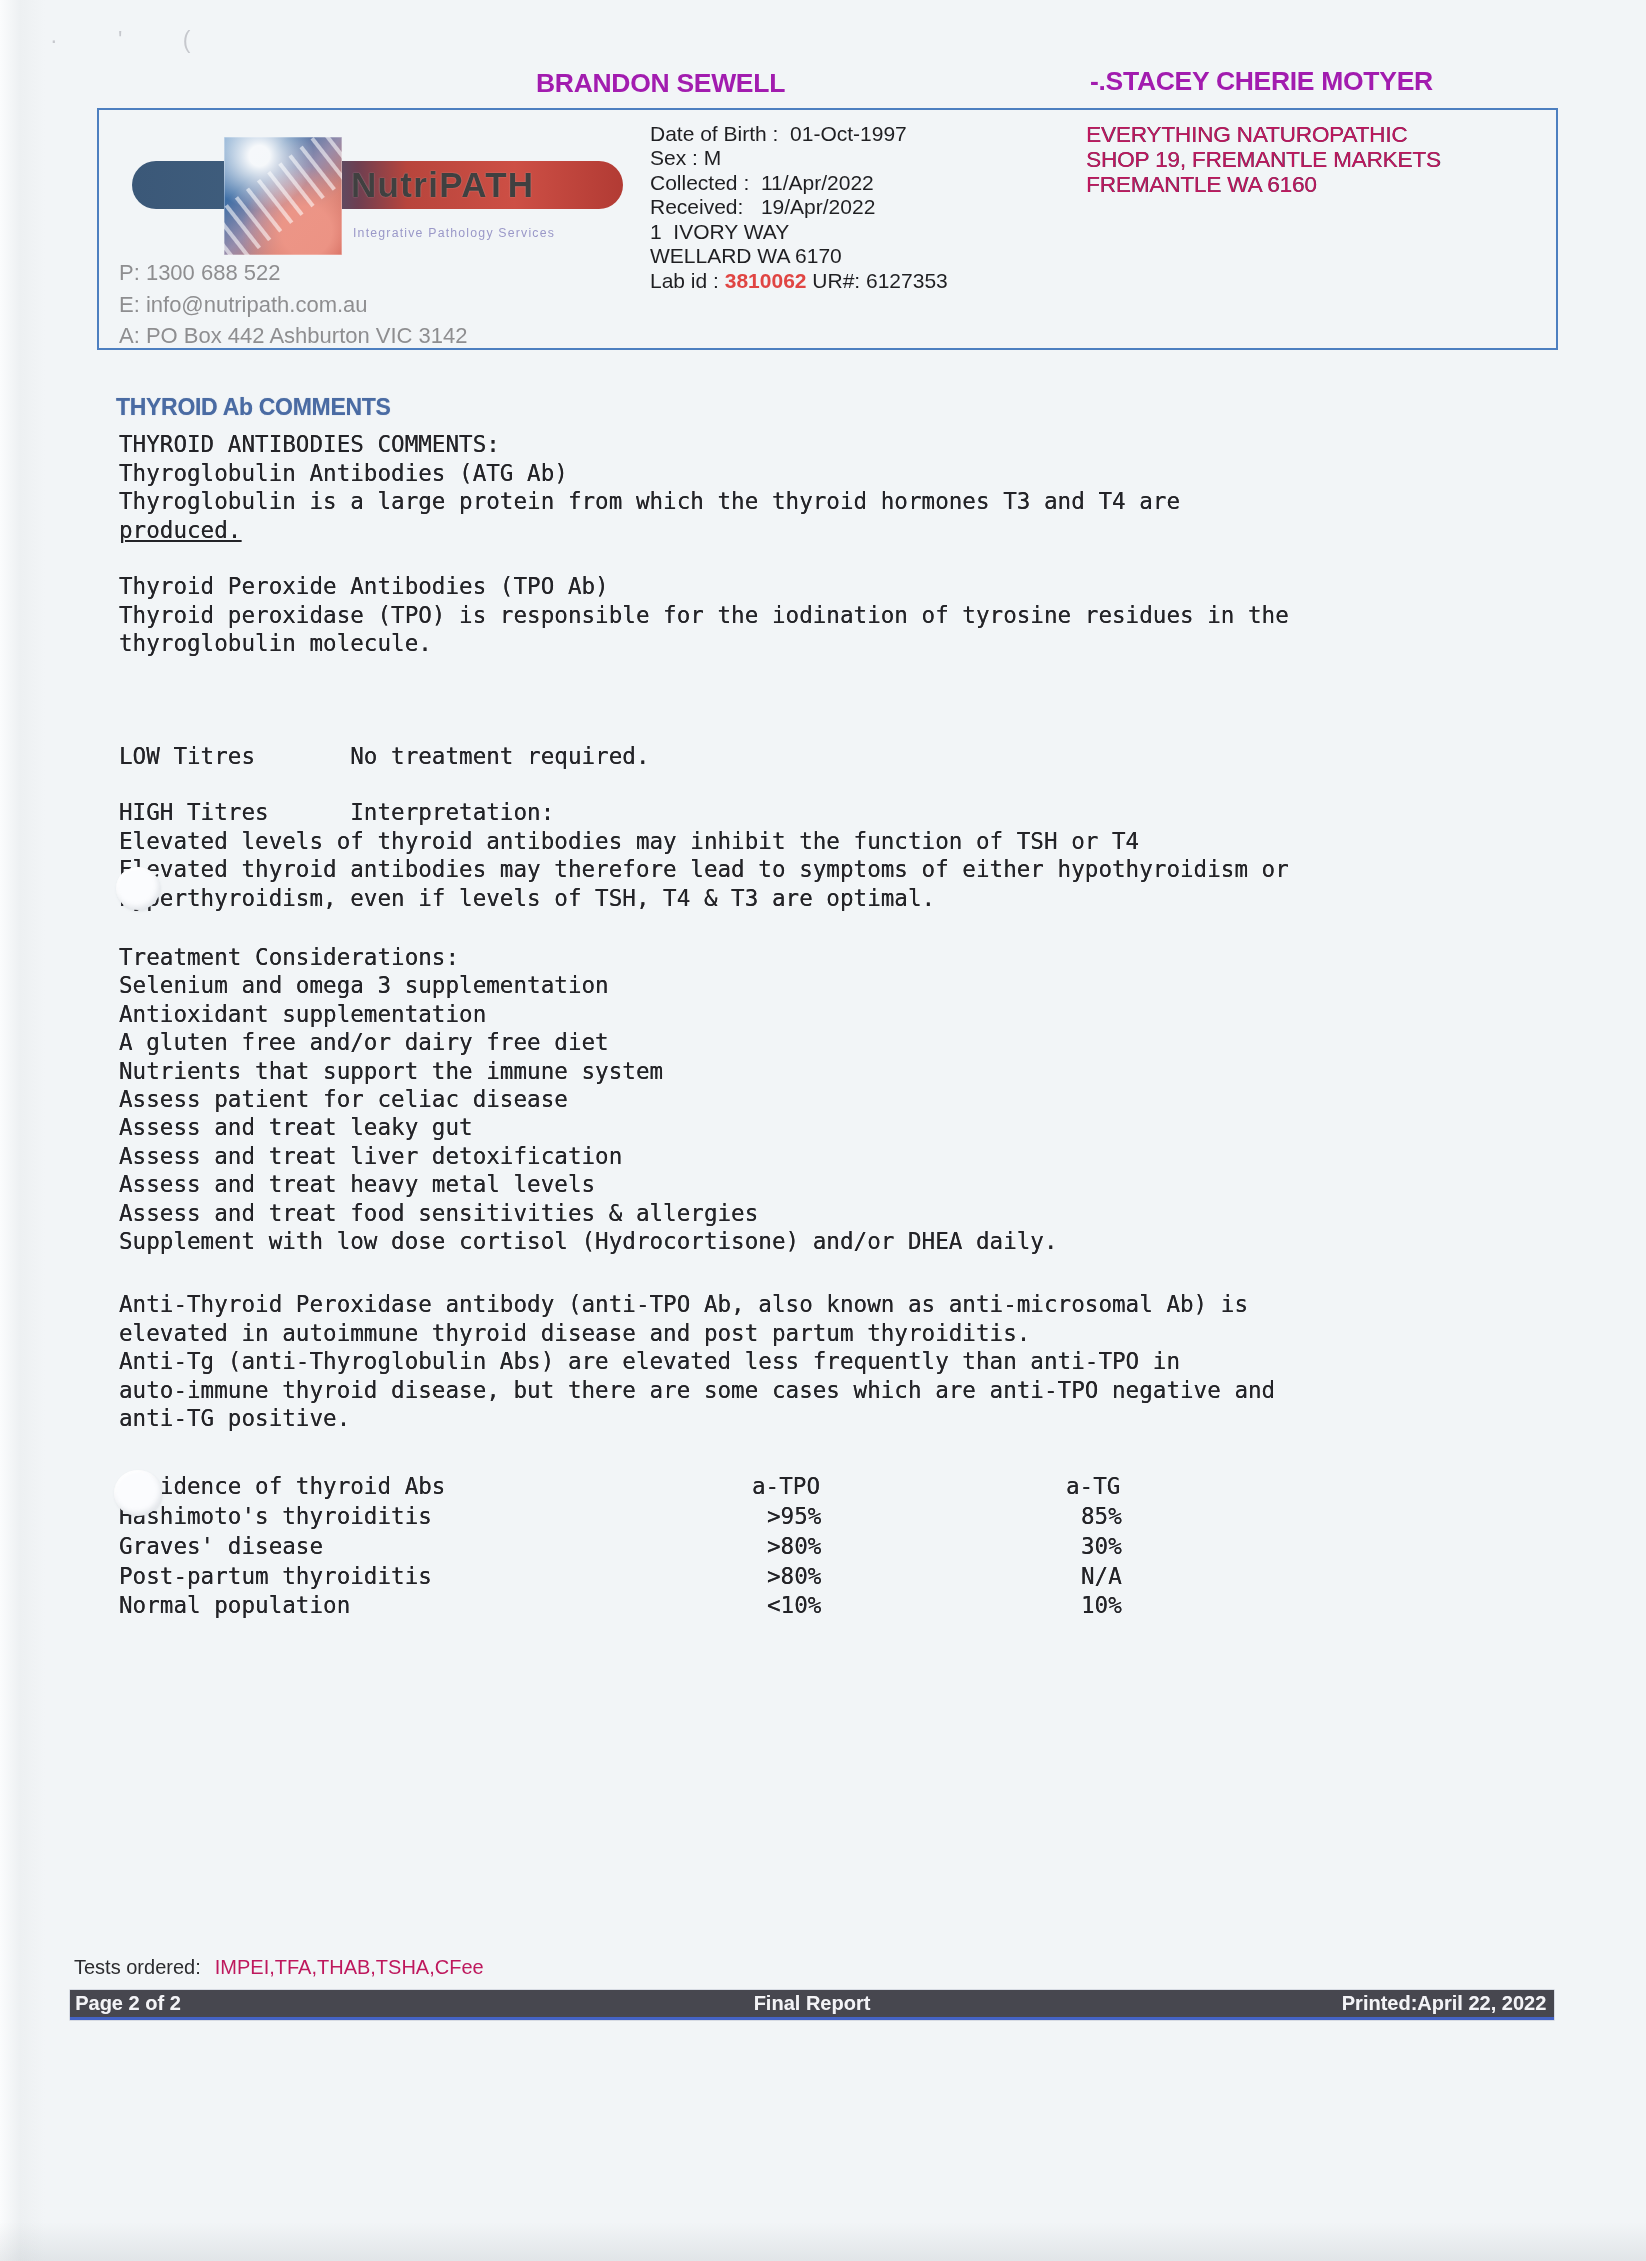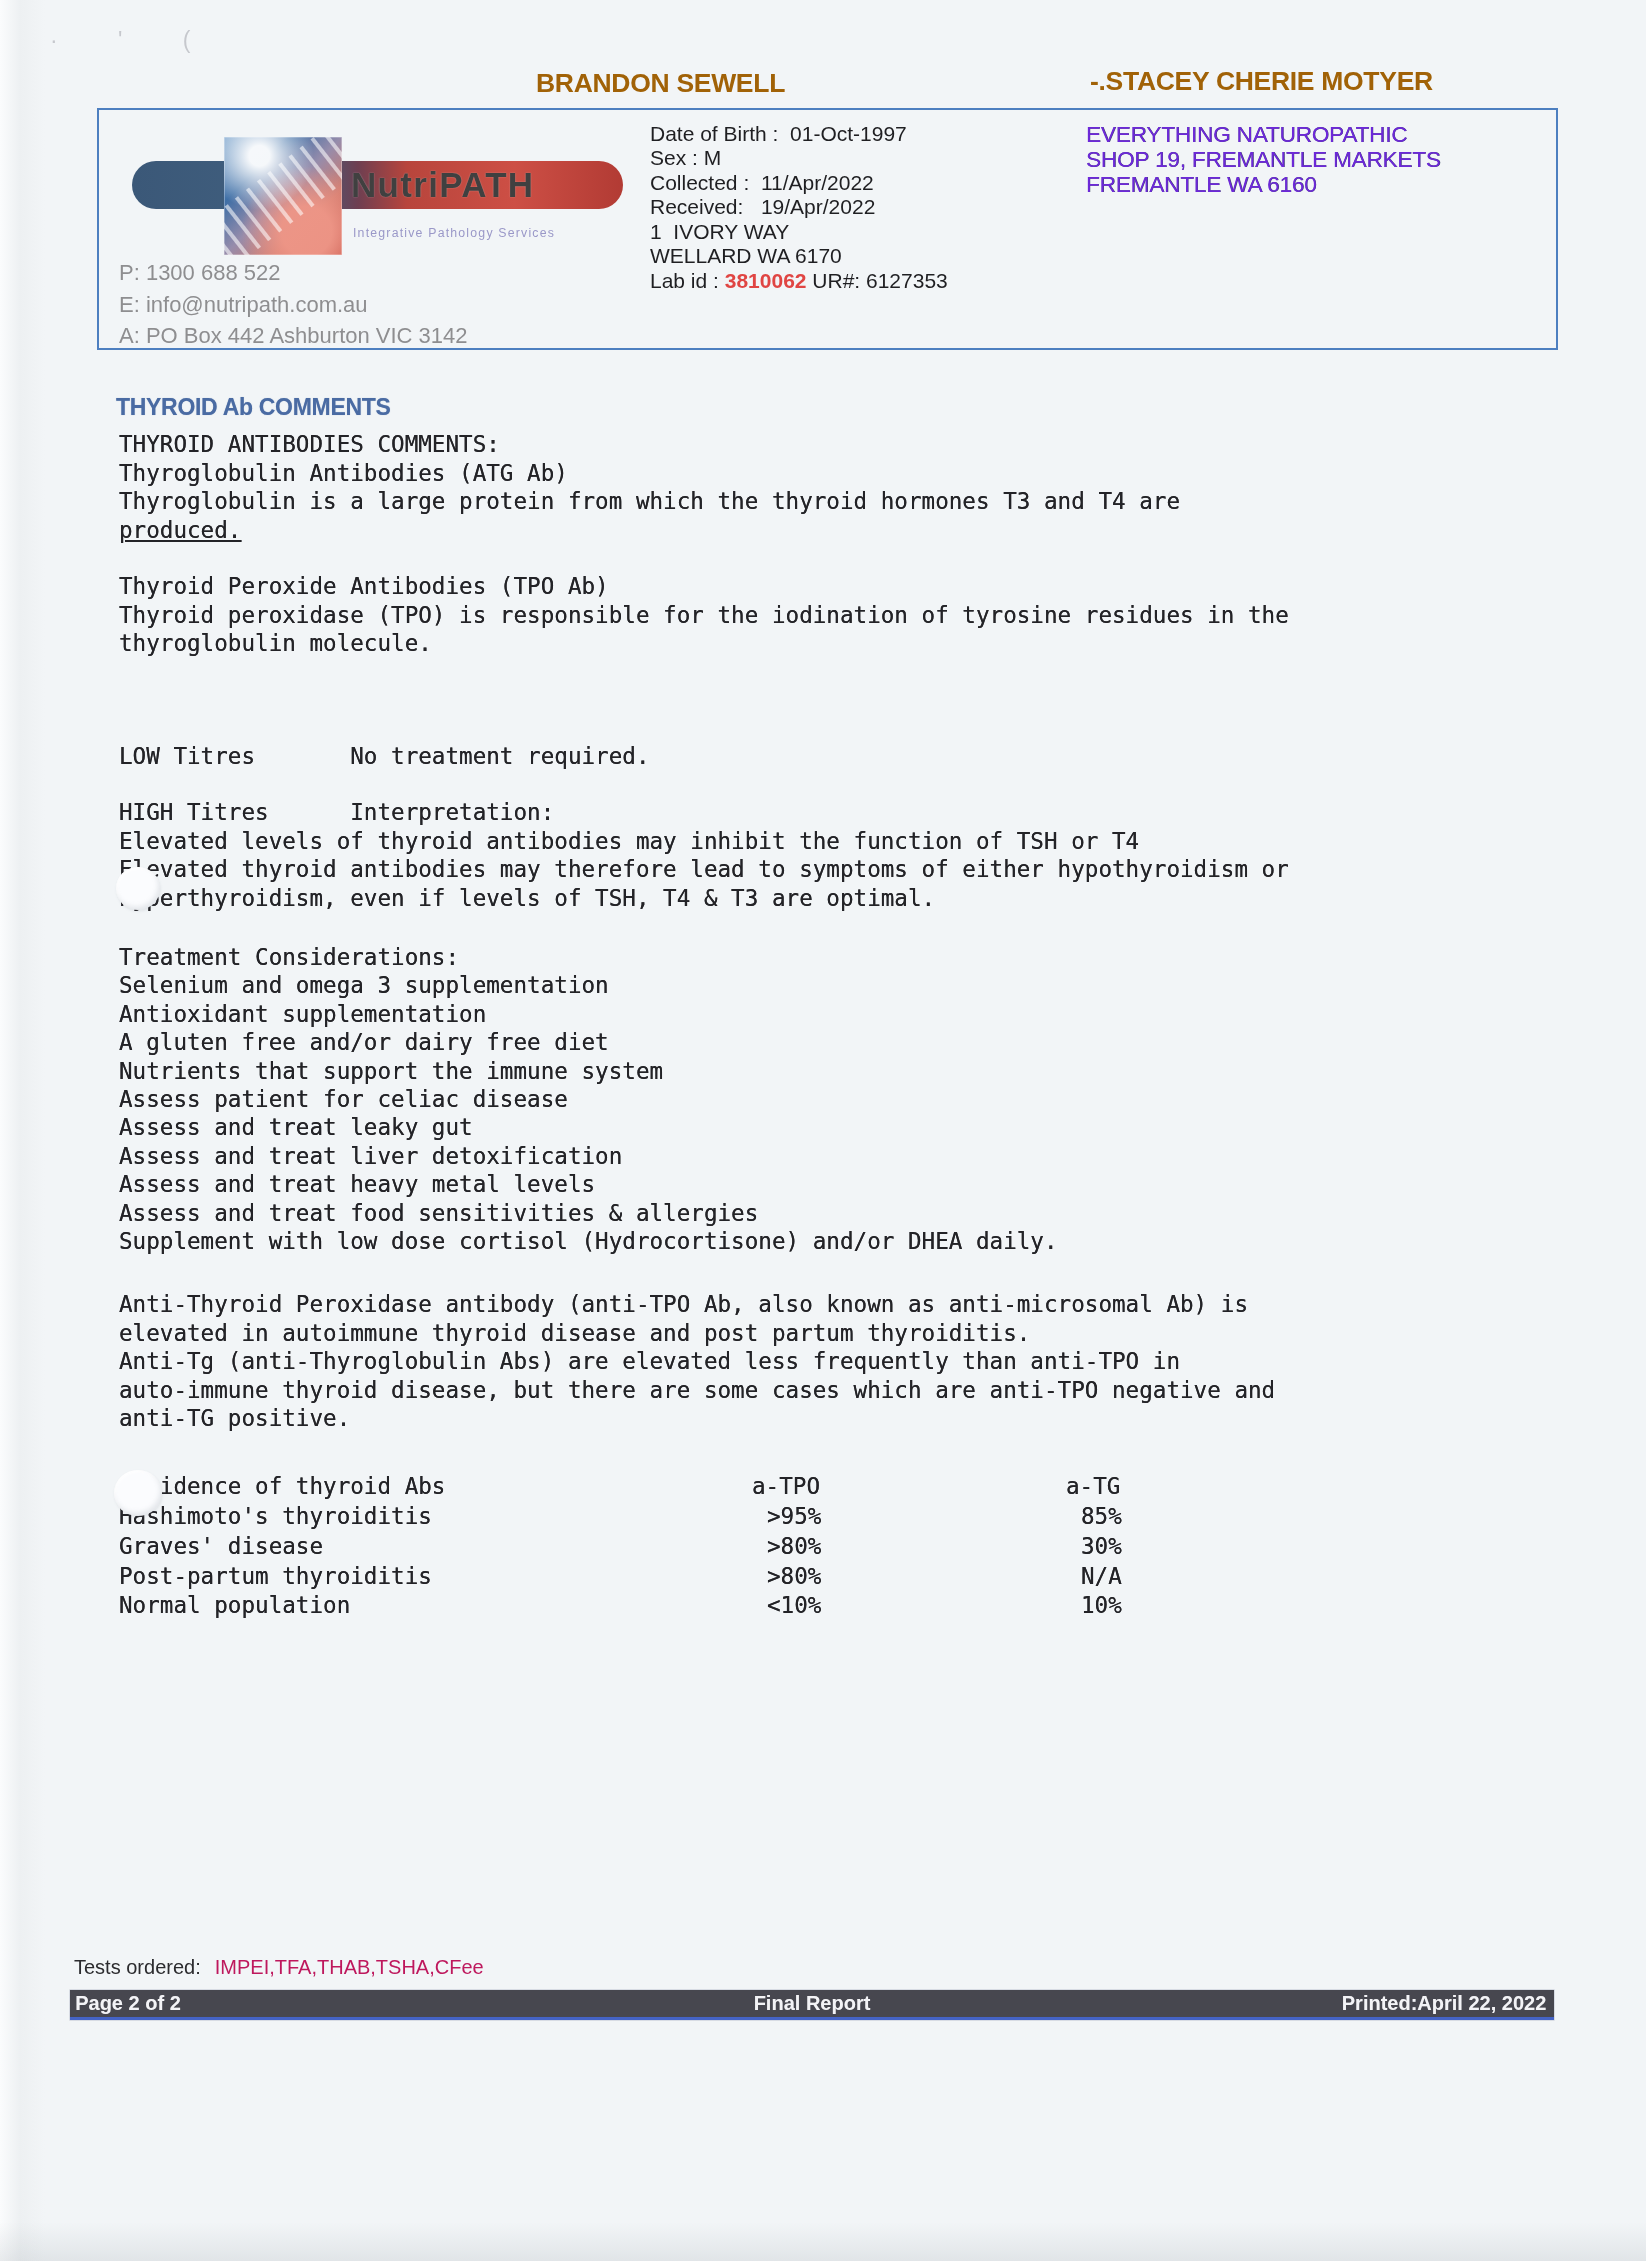--- a/index.html
+++ b/index.html
@@ -11,42 +11,42 @@
   
   .edge-left{position:absolute;left:0;top:0;width:45px;height:100%;
     background:linear-gradient(90deg,#fbfcfd 0%,#edf0f2 45%,rgba(238,241,243,0) 100%);}
   .edge-bottom{position:absolute;left:0;bottom:0;width:100%;height:39px;
     background:linear-gradient(180deg,rgba(0,0,0,0) 0%,rgba(120,130,140,0.14) 100%);}
   .pen-marks{position:absolute;left:50px;top:27px;font:400 23px/26px "Liberation Sans",sans-serif;
     color:#6d6d78;opacity:.32;letter-spacing:10.3px;white-space:pre;filter:blur(0.4px);}
   .hole{position:absolute;border-radius:50%;background:#fbfcfe;
     box-shadow:inset -1.9px -3.2px 5.8px rgba(140,150,160,0.20), inset 1.3px 1.9px 3.2px rgba(255,255,255,0.95), 0.6px 1.3px 2.6px rgba(120,130,140,0.14);}
   
-  .pname{position:absolute;font:700 26.5px/30px "Liberation Sans",sans-serif;color:#a16207;letter-spacing:-0.3px;}
+  .pname{position:absolute;font:700 26.5px/30px "Liberation Sans",sans-serif;color:#a21caf;letter-spacing:-0.3px;}
   
   .hbox{position:absolute;left:97px;top:108px;width:1457px;height:238px;border:2.6px solid #4d7fc0;}
   .pill{position:absolute;left:33px;top:51px;width:491px;height:48px;border-radius:24px;
     background:linear-gradient(90deg,#3b5878 0%,#41607f 36%,#6e3f51 46%,#b8453c 56%,#cd4f45 78%,#b23b34 100%);}
   .brand{position:absolute;left:252px;top:54px;font:600 35px/41px "Liberation Sans",sans-serif;
     color:#404040;letter-spacing:1.3px;text-shadow:0 0 1.3px rgba(255,255,255,0.45);}
   .tagline{position:absolute;left:254px;top:116px;font:400 12.3px/14px "Liberation Sans",sans-serif;
     color:#8b88c0;letter-spacing:1.2px;opacity:.85;}
   .dna-rect{position:absolute;left:125px;top:27px;width:118px;height:118px;overflow:hidden;
     background:
       radial-gradient(circle at 30% 16%, rgba(255,255,255,0.95) 0 8%, rgba(200,220,240,0) 42%),
       radial-gradient(circle at 70% 80%, rgba(238,150,135,0.95) 0 20%, rgba(210,90,75,0) 52%),
       linear-gradient(135deg,#6f9cc9 0%,#3f6fa6 28%,#968cab 50%,#cf7a6d 72%,#c24a40 100%);
     box-shadow:0 0 0 0.6px rgba(255,255,255,0.5) inset;}
   .dna-band{position:absolute;left:-30%;top:26%;width:160%;height:46%;transform:rotate(-38deg);
     background:repeating-linear-gradient(90deg, rgba(255,255,255,0.75) 0 3.9px, rgba(255,255,255,0) 3.9px 13.6px);
     opacity:.75;border-radius:6.5px;filter:blur(0.3px);}
   .contact{position:absolute;left:20px;font:400 22px/24.5px "Liberation Sans",sans-serif;color:#8e8e90;white-space:pre;}
   .pdetail{position:absolute;left:551px;font:400 21px/24px "Liberation Sans",sans-serif;color:#1f1f22;white-space:pre;}
   .lab-red{color:#e04543;font-weight:700;}
-  .clinic{position:absolute;left:987px;font:400 22.6px/25px "Liberation Sans",sans-serif;color:#6d28d9;
+  .clinic{position:absolute;left:987px;font:400 22.6px/25px "Liberation Sans",sans-serif;color:#be185d;
     white-space:pre;text-shadow:0.3px 0 0 #3a4860;letter-spacing:-0.2px;}
   
   .sec-title{position:absolute;left:116px;top:394px;font:700 23px/26px "Liberation Sans",sans-serif;
     color:#4a6ba3;letter-spacing:-0.3px;text-shadow:0 0 0.8px rgba(74,107,163,0.55);}
   
   .mline{position:absolute;left:119px;white-space:pre;
     font:400 22.6px/26px "DejaVu Sans Mono","Liberation Mono",monospace;
     color:#232327;text-shadow:0 0 0.5px rgba(35,35,39,0.85);}
   
   .trow{position:absolute;left:119px;height:30px;width:1130px;}

